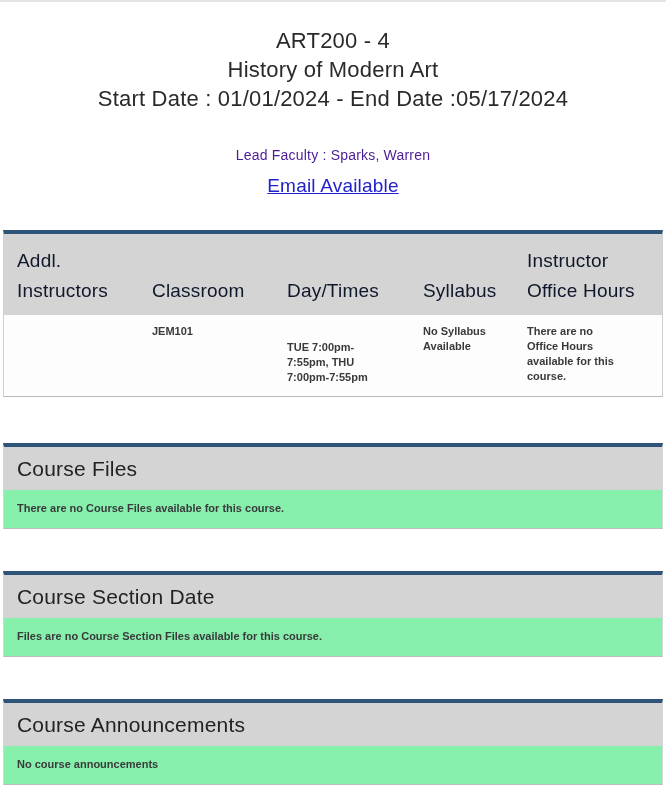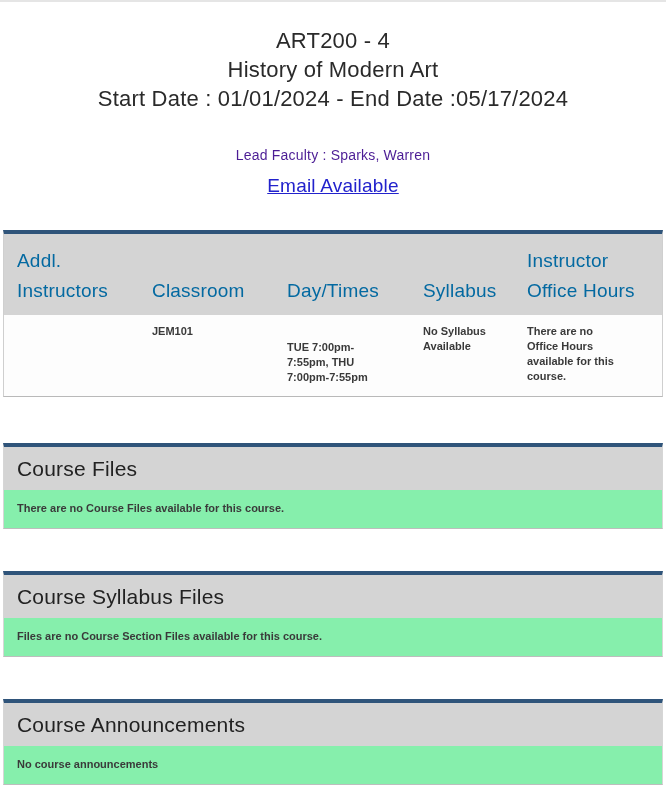--- a/index.html
+++ b/index.html
@@ -62,21 +62,21 @@
     width: 100%;
     border-collapse: collapse;
     table-layout: fixed;
   }
   table.info-table thead th {
     background: #d4d4d4;
     text-align: left;
     font-weight: 400;
     font-size: 19px;
     line-height: 30px;
-    color: #0369a1;
+    color: #0f172a;
     vertical-align: bottom;
     padding: 12px 6px 9px 13px;
     letter-spacing: 0.2px;
   }
   table.info-table tbody td {
     background: #fdfdfd;
     font-size: 11px;
     font-weight: bold;
     color: #3a3a3a;
     line-height: 15px;
@@ -158,21 +158,21 @@
       </tbody>
     </table>
   </div>
 
   <section class="section">
     <div class="section-header">Course Files</div>
     <div class="section-body">There are no Course Files available for this course.</div>
   </section>
 
   <section class="section">
-    <div class="section-header">Course Syllabus Files</div>
+    <div class="section-header">Course Section Date</div>
     <div class="section-body">Files are no Course Section Files available for this course.</div>
   </section>
 
   <section class="section">
     <div class="section-header">Course Announcements</div>
     <div class="section-body">No course announcements</div>
   </section>
 
 </div>
 

